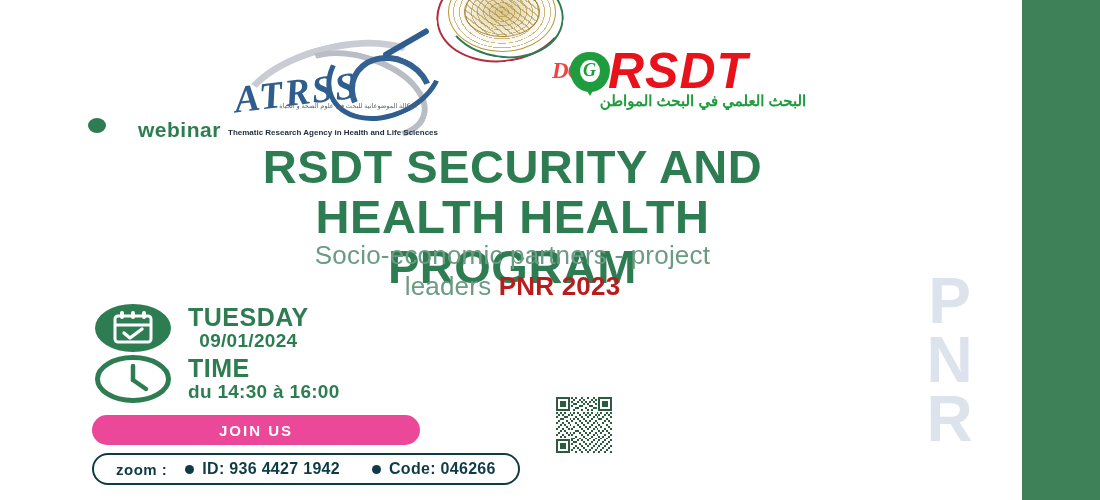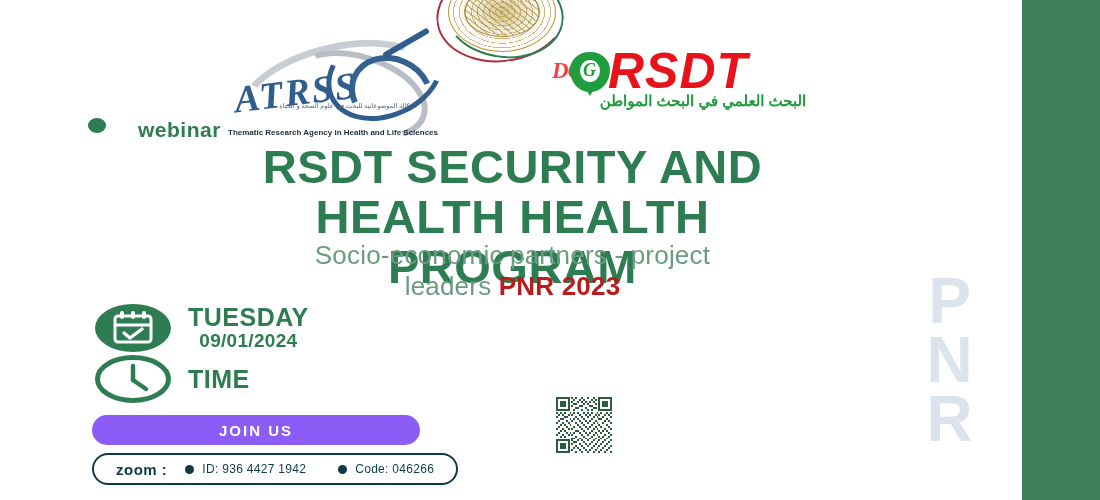--- a/index.html
+++ b/index.html
@@ -347,21 +347,21 @@
   }
 
   
   .join-btn {
     position: absolute;
     left: 92px;
     top: 415px;
     width: 328px;
     height: 30px;
     border-radius: 16px;
-    background: #8b5cf6;
+    background: #ec4899;
     border: none;
     color: #ffffff;
     font-size: 15px;
     font-weight: 700;
     letter-spacing: 2px;
     font-family: "Liberation Sans", sans-serif;
     cursor: pointer;
   }
 
   
@@ -387,22 +387,22 @@
     margin-right: 10px;
   }
   .zoom-bar .bullet {
     width: 9px;
     height: 9px;
     border-radius: 50%;
     background: #0f3b47;
     flex: 0 0 9px;
   }
   .zoom-bar .zval {
-    font-size: 12px;
-    font-weight: 400;
+    font-size: 16px;
+    font-weight: 700;
     color: #0f3b47;
     letter-spacing: 0.3px;
     white-space: nowrap;
   }
   .zoom-bar .gap { width: 16px; }
 
   
   .qr {
     position: absolute;
     left: 536px;
@@ -491,20 +491,21 @@
   <div class="info-row time">
     <div class="icon-wrap">
       <svg viewBox="0 0 78 50" width="78" height="50" aria-hidden="true">
         <ellipse cx="39" cy="25" rx="35.5" ry="21.5" fill="none" stroke="#2e7d52" stroke-width="5"></ellipse>
         <line x1="39" y1="12" x2="39" y2="26" stroke="#2e7d52" stroke-width="4.5" stroke-linecap="round"></line>
         <line x1="39" y1="26" x2="52" y2="35" stroke="#2e7d52" stroke-width="4.5" stroke-linecap="round"></line>
       </svg>
     </div>
     <div class="info-text">
       <div class="head">TIME</div>
+      <div class="sub">du 14:30 à 16:00</div>
     </div>
   </div>
 
   <button class="join-btn">JOIN US</button>
 
   <div class="qr">
     <svg viewBox="0 0 29 29" shape-rendering="crispEdges" aria-hidden="true">
       <rect width="29" height="29" fill="#ffffff"></rect>
       <g fill="#2c5c3f">
         <rect x="0" y="0" width="7" height="1"></rect>

